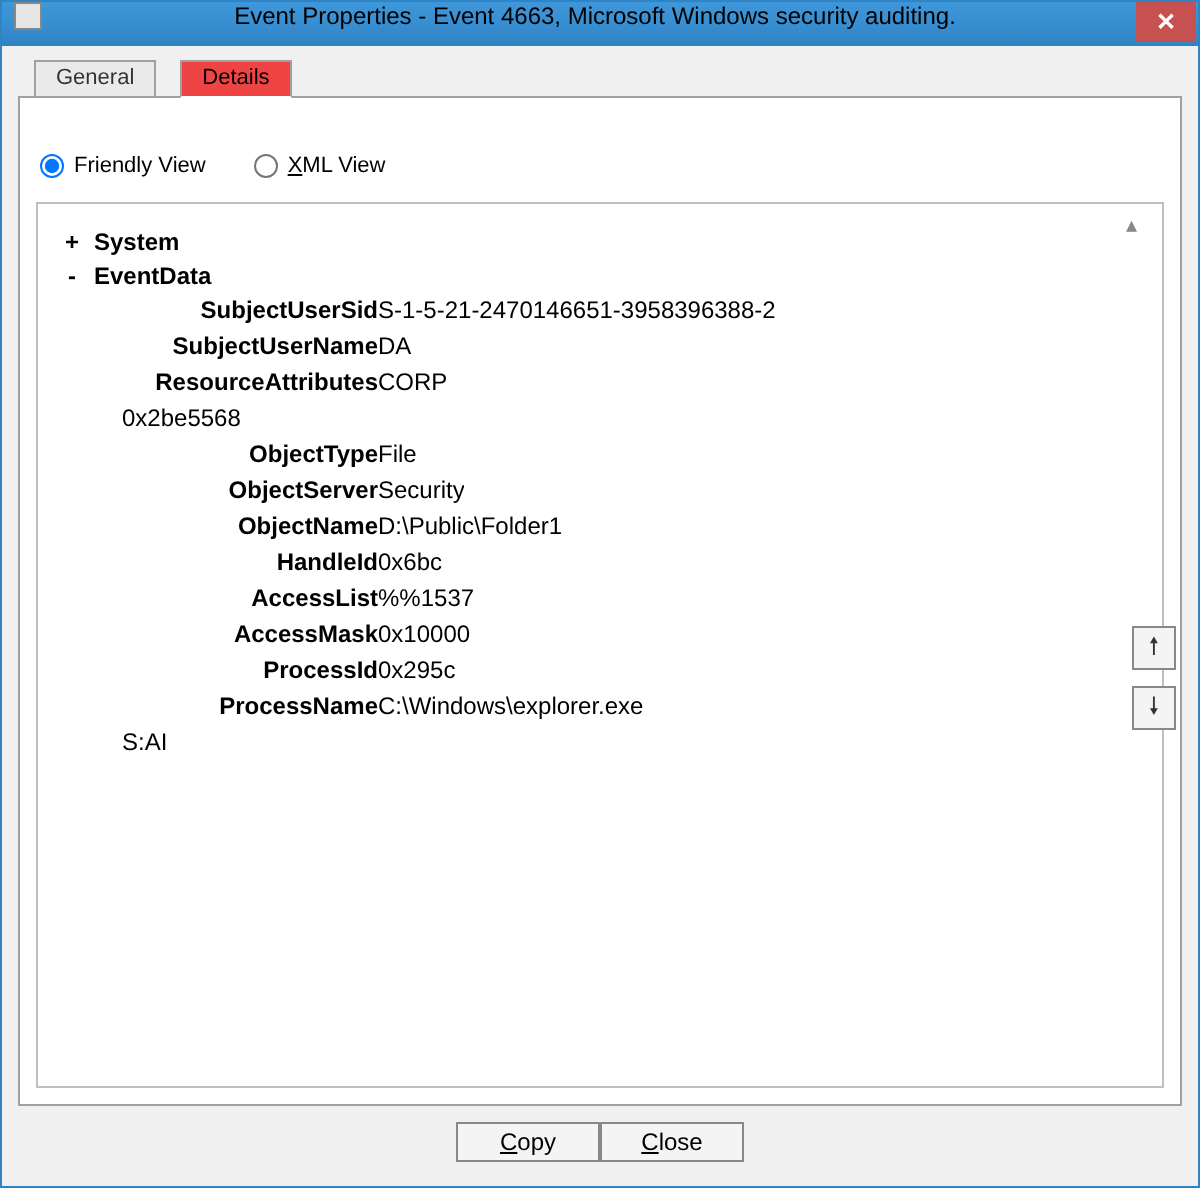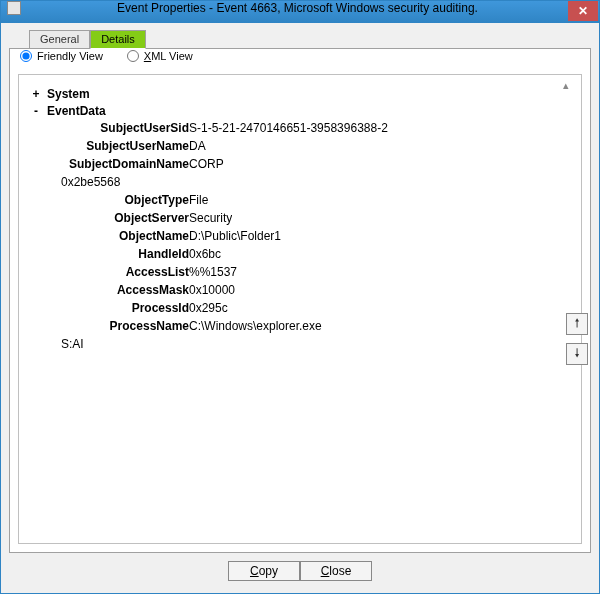--- a/index.html
+++ b/index.html
@@ -51,49 +51,49 @@
   .titlebar .close-btn span { font-size: 12px; line-height: 1; font-weight: bold; }
   .client {
     flex: 1;
     background: #f0f0f0;
     padding: 6px 8px 8px 8px;
     display: flex; flex-direction: column;
     position: relative;
   }
   .tabstrip {
     display: flex;
-    gap: 0;
-    margin-left: 20px;
+    gap: 12px;
+    margin-left: 8px;
   }
   .tab {
     padding: 2px 10px 3px 10px;
     border: 1px solid #a0a0a0;
     background: #f0f0f0;
     font-size: 11px;
     position: relative;
     top: 1px;
     cursor: default;
   }
   .tab.inactive { background: #eaeaea; color: #333; }
   .tab.active {
-    background: #84cc16;
+    background: #ef4444;
     border-bottom-color: #ffffff;
     z-index: 3;
   }
   .tabpanel {
     border: 1px solid #a0a0a0;
     background: #ffffff;
     flex: 1;
     display: flex; flex-direction: column;
     position: relative;
   }
   .view-row {
     display: flex; align-items: center;
     gap: 24px;
-    padding: 1px 10px 8px 10px;
+    padding: 28px 10px 8px 10px;
     font-size: 11px;
   }
   .radio-wrap { display: flex; align-items: center; gap: 5px; cursor: default; }
   .radio-wrap input { margin: 0; width: 12px; height: 12px; }
   .radio-wrap label { cursor: default; }
   .content-box {
     margin: 4px 8px 8px 8px;
     border: 1px solid #c0c0c0;
     flex: 1;
     padding: 10px 12px 10px 12px;
@@ -204,21 +204,21 @@
 
         <div class="field-row">
           <span class="field-name">SubjectUserSid</span>
           <span class="field-value">S-1-5-21-2470146651-3958396388-2</span>
         </div>
         <div class="field-row">
           <span class="field-name">SubjectUserName</span>
           <span class="field-value">DA</span>
         </div>
         <div class="field-row">
-          <span class="field-name">SubjectDomainName</span>
+          <span class="field-name">ResourceAttributes</span>
           <span class="field-value">CORP</span>
         </div>
         <div class="field-row">
           <span class="field-value">0x2be5568</span>
         </div>
         <div class="field-row">
           <span class="field-name">ObjectType</span>
           <span class="field-value">File</span>
         </div>
         <div class="field-row">

